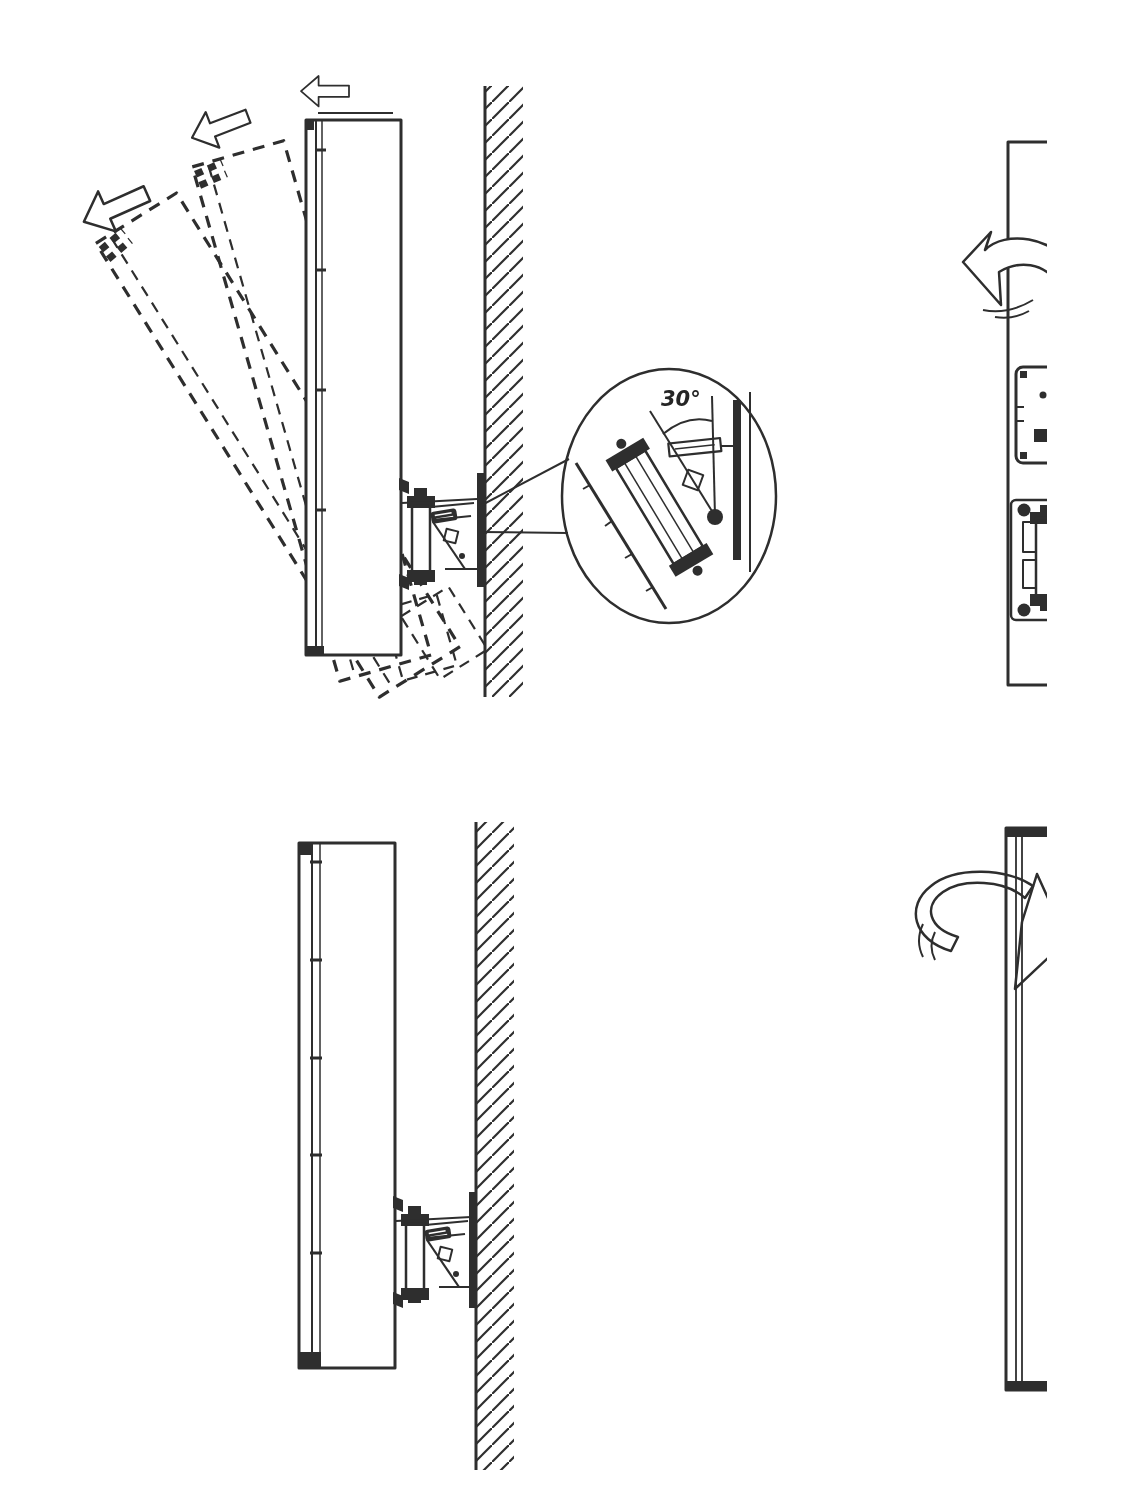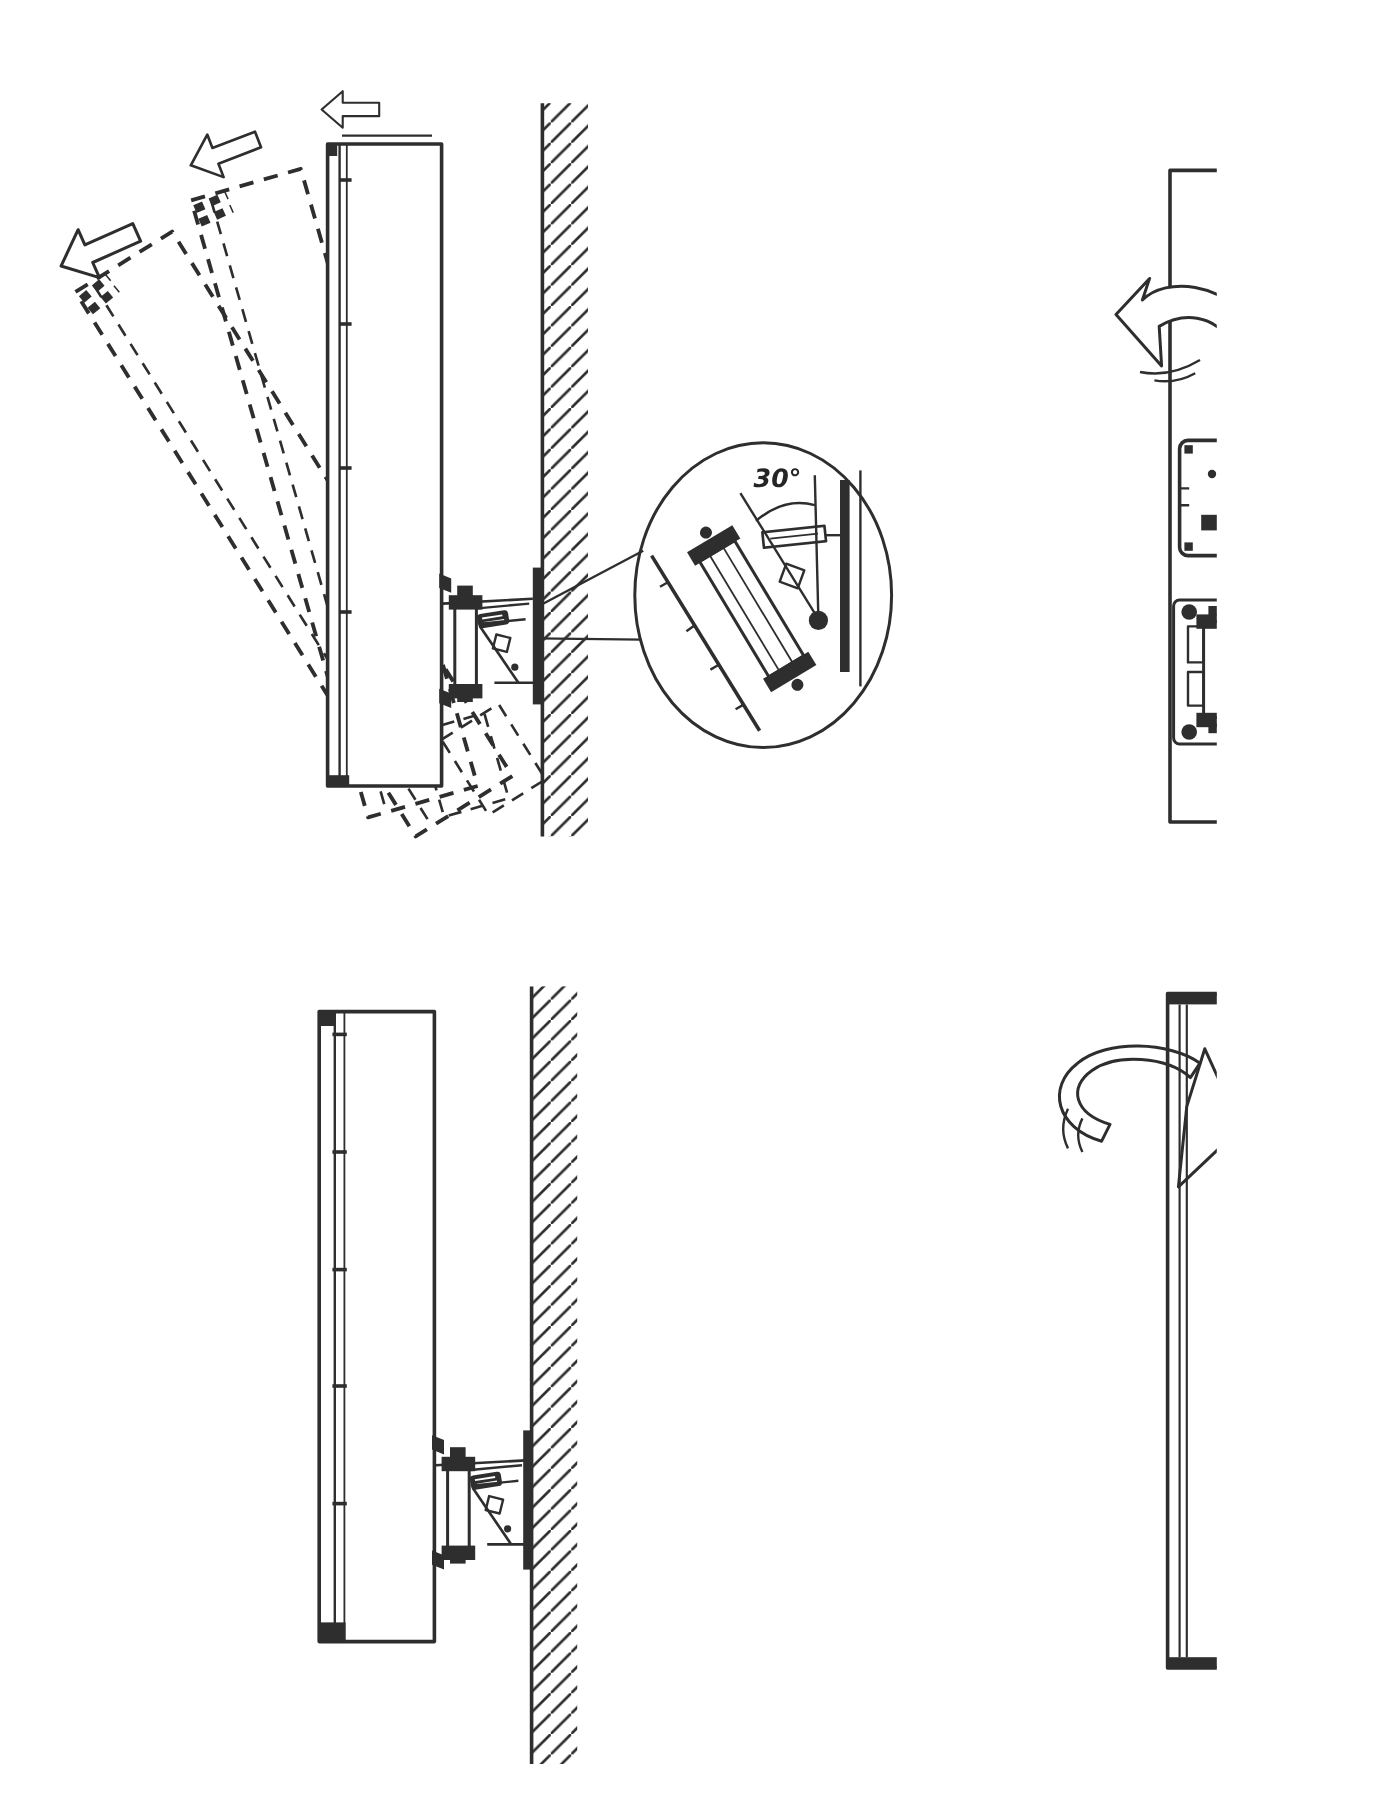--- a/index.html
+++ b/index.html
@@ -1,17 +1,17 @@
 <!DOCTYPE html>
 <html><head>
 <meta charset="utf-8">
 <style>
   html,body{margin:0;padding:0;background:#ffffff;}
   .canvas{position:relative;width:1014px;height:1499px;background:#ffffff;overflow:hidden;
-          font-family:"DejaVu Sans",sans-serif;}
+          font-family:"DejaVu Sans",sans-serif;padding-left:33px;}
   svg{display:block;}
   .ln{fill:none;stroke:#2e2e2e;stroke-width:2.5;stroke-linejoin:round;}.s15{stroke-width:1.5}.s18{stroke-width:1.8}
   .s2{stroke-width:2}.s22{stroke-width:2.2}.s3{stroke-width:3}
   .fl{fill:#2e2e2e;stroke:none;}
   .wh{fill:#ffffff;}
   .whl{fill:none;stroke:#ffffff;stroke-width:1.6;}
   .dash{stroke-dasharray:12 9;stroke-width:3.2;}
   .dash2{stroke-dasharray:11 8;stroke-width:2.2;}
   .capdash{stroke-dasharray:8 6;stroke-width:7;}
   .angle-label{font:italic 700 21px "DejaVu Sans",sans-serif;fill:#252525;}

